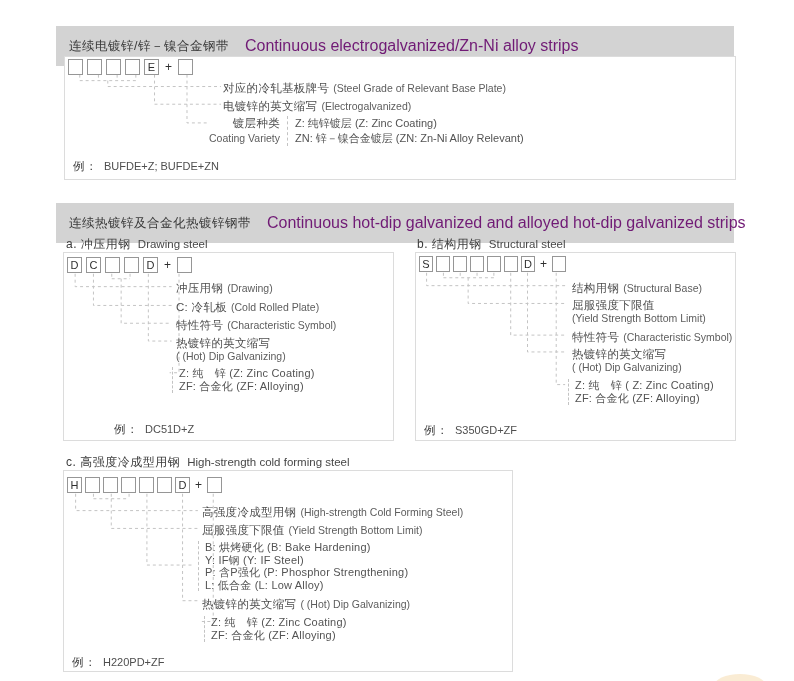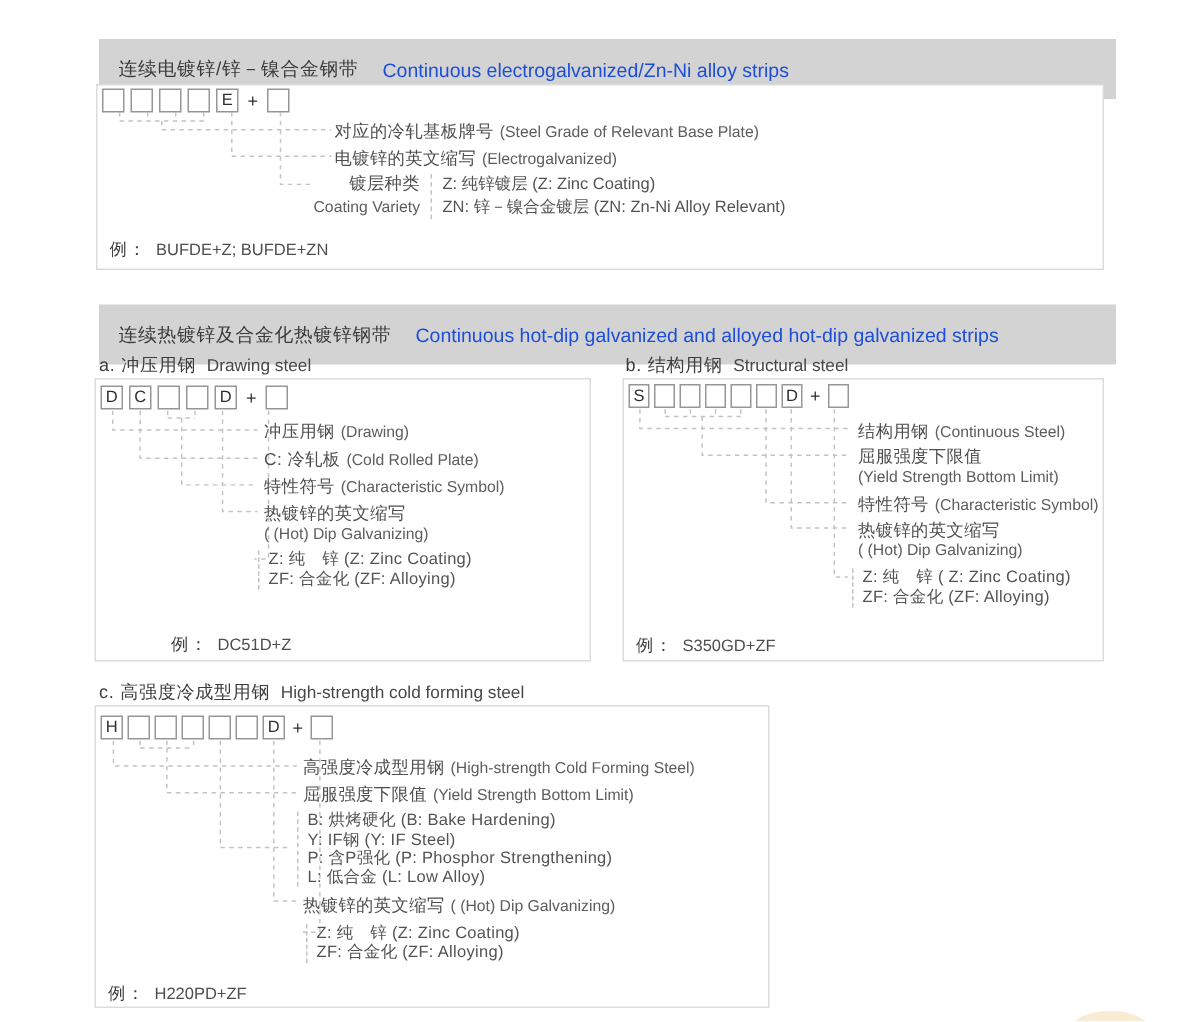--- a/index.html
+++ b/index.html
@@ -2,25 +2,25 @@
 <html><head>
 <meta charset="utf-8">
 <style>
   * { margin:0; padding:0; box-sizing:border-box; }
   html,body { background:#ffffff; }
   .page {
     position:relative; width:794px; height:681px; background:#ffffff;
     font-family:"Liberation Sans","DejaVu Sans",sans-serif; overflow:hidden;
   }
   .bar {
-    position:absolute; left:66px; width:678px; height:40px;
+    position:absolute; left:56px; width:678px; height:40px;
     background:#d3d3d3; display:flex; align-items:center;
   }
   .bar .zh { margin-left:13px; font-size:12.5px; color:#3a3a3a; letter-spacing:.5px; white-space:nowrap; }
-  .bar .en { margin-left:16px; font-size:13px; color:#1d4ed8; white-space:nowrap; }
+  .bar .en { margin-left:16px; font-size:16px; color:#701a75; white-space:nowrap; }
   .panel { position:absolute; border:1px solid #dcdcdc; background:#fff; }
   .p1 { left:64px; top:56px;  width:672px; height:124px; }
   .pa { left:63px; top:252px; width:331px; height:189px; }
   .pb { left:415px;top:252px; width:321px; height:189px; }
   .pc { left:63px; top:470px; width:450px; height:202px; }
   svg.connect { position:absolute; left:0; top:0; width:100%; height:100%; pointer-events:none; }
   svg.connect path { fill:none; stroke:#c3c3c3; stroke-width:1; stroke-dasharray:3 3; }
   .codes { position:absolute; display:flex; align-items:center; gap:4px; }
   .codes-b { gap:3px; }
   .cbox {
@@ -170,21 +170,21 @@
       <span class="cbox cbox-sm"></span>
       <span class="cbox cbox-sm"></span>
       <span class="cbox cbox-sm"></span>
       <span class="cbox cbox-sm"></span>
       <span class="cbox cbox-sm"></span>
       <span class="cbox cbox-sm">D</span>
       <span class="plus">+</span>
       <span class="cbox cbox-sm"></span>
     </div>
     <div class="row" style="left:156px; top:27px;">
-      <span class="zh">结构用钢</span><span class="en">(Continuous Steel)</span>
+      <span class="zh">结构用钢</span><span class="en">(Structural Base)</span>
     </div>
     <div class="row" style="left:156px; top:44px;">
       <span class="zh">屈服强度下限值</span>
       <span class="en line2" style="margin-left:0;">(Yield Strength Bottom Limit)</span>
     </div>
     <div class="row" style="left:156px; top:76px;">
       <span class="zh">特性符号</span><span class="en">(Characteristic Symbol)</span>
     </div>
     <div class="row" style="left:156px; top:93px;">
       <span class="zh">热镀锌的英文缩写</span>

